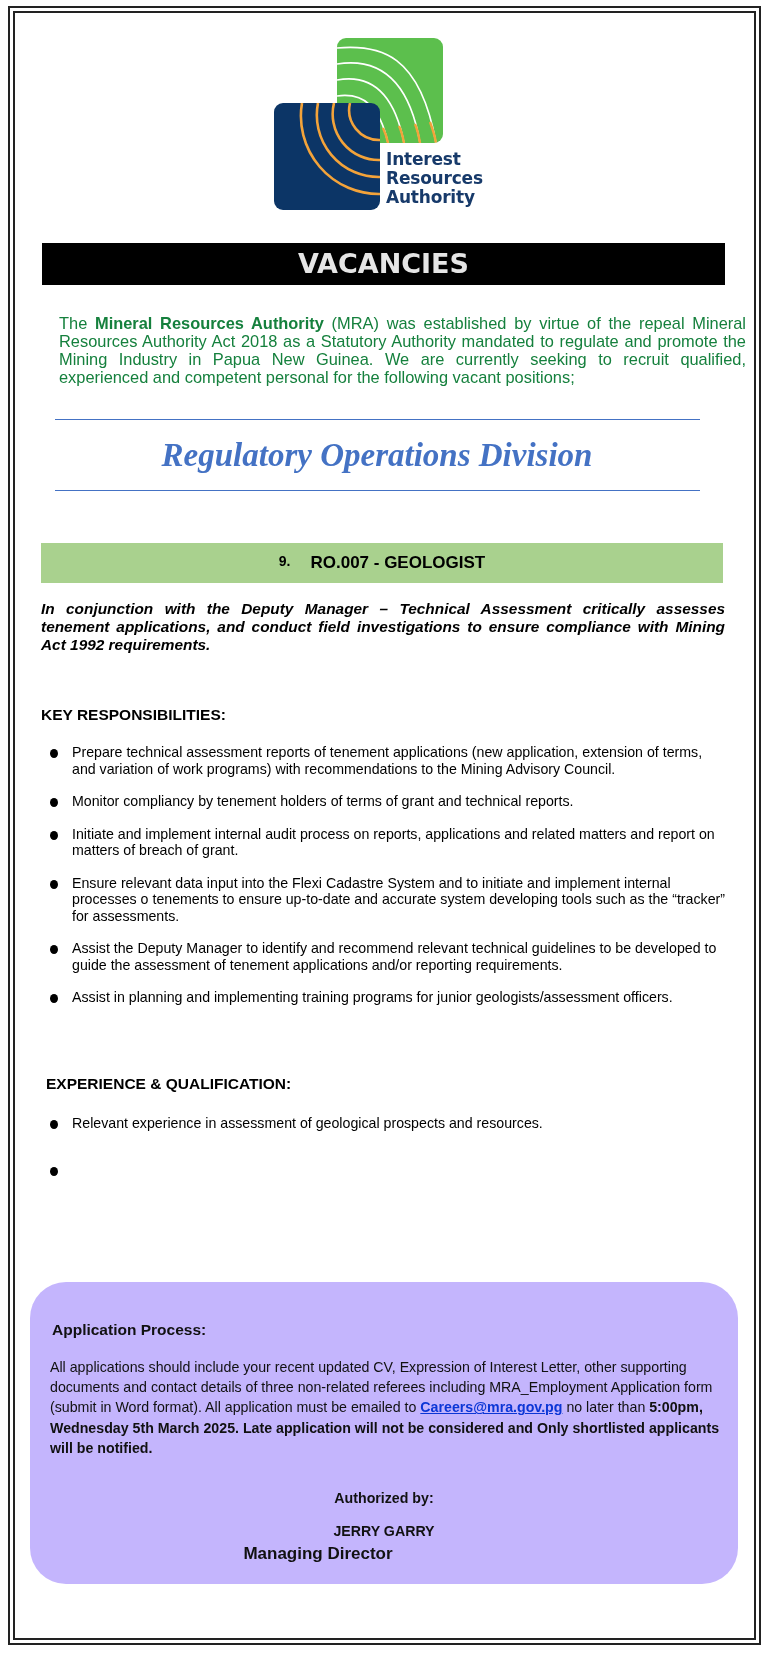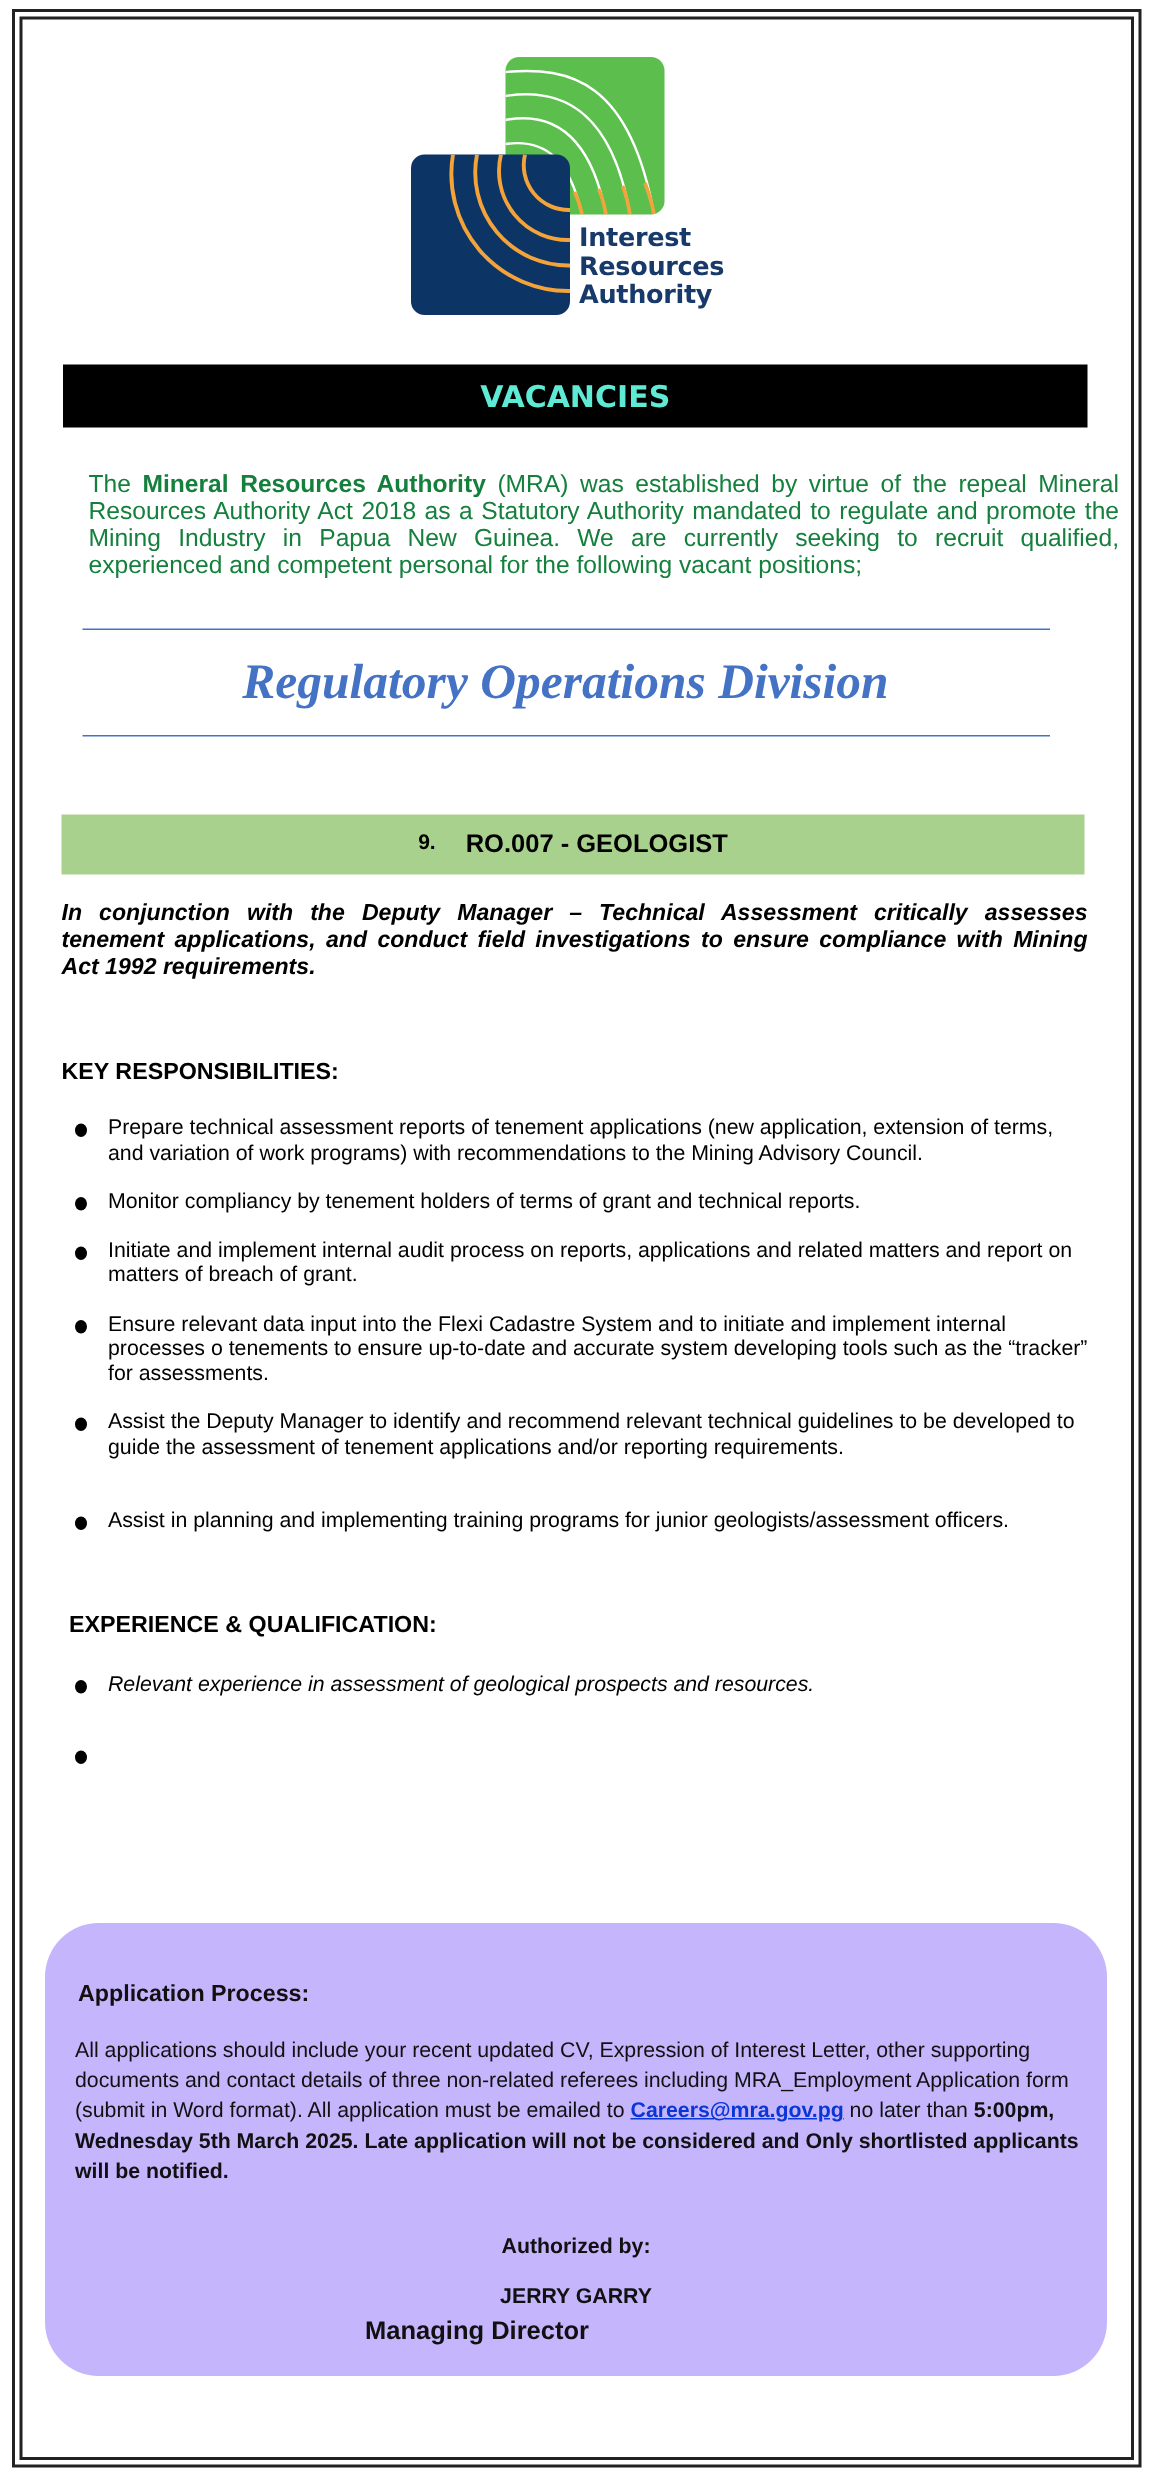--- a/index.html
+++ b/index.html
@@ -7,21 +7,21 @@
     body { position: relative; font-family: "Liberation Sans", sans-serif; color: #000; overflow: hidden; }
 
     .frame-outer { position: absolute; left: 8px; top: 6px; width: 753px; height: 1639px; border: 2px solid #222; }
     .frame-inner { position: absolute; left: 13px; top: 11px; width: 743px; height: 1629px; border: 2px solid #222; }
 
     .logo { position: absolute; left: 270px; top: 34px; width: 230px; height: 182px; }
     .logo svg { width: 230px; height: 182px; display: block; }
     .logo-text { position: absolute; left: 116px; top: 116px; font-family: "DejaVu Sans", sans-serif; font-weight: bold; color: #173a6a; font-size: 17px; line-height: 19px; letter-spacing: -0.2px; }
     .logo-text span { display: block; }
 
-    .vacancies-bar { position: absolute; left: 42px; top: 243px; width: 683px; height: 42px; background: #000; color: #5eead4; text-align: center; font-family: "DejaVu Sans", sans-serif; font-weight: bold; font-size: 20px; line-height: 42px; letter-spacing: 0px; }
+    .vacancies-bar { position: absolute; left: 42px; top: 243px; width: 683px; height: 42px; background: #000; color: #e5e5e5; text-align: center; font-family: "DejaVu Sans", sans-serif; font-weight: bold; font-size: 27px; line-height: 42px; letter-spacing: 0px; }
 
     .intro { position: absolute; left: 59px; top: 314px; width: 687px; font-size: 16.4px; line-height: 18px; text-align: justify; color: #15803d; }
     .intro b { font-weight: bold; }
 
     .hr { position: absolute; left: 55px; width: 645px; height: 0; border-top: 1.3px solid #4472c4; }
     .hr.top { top: 419px; }
     .hr.bottom { top: 490px; }
     .division-title { position: absolute; left: 42px; top: 432px; width: 670px; text-align: center; font-family: "Liberation Serif", serif; font-style: italic; font-weight: bold; font-size: 33px; color: #4472c4; line-height: 46px; }
 
     .position-bar { position: absolute; left: 41px; top: 543px; width: 682px; height: 40px; background: #a9d18e; display: flex; align-items: center; justify-content: center; font-weight: bold; font-size: 17px; }
@@ -107,28 +107,28 @@
 
 <p class="summary">In conjunction with the Deputy Manager – Technical Assessment critically assesses tenement applications, and conduct field investigations to ensure compliance with Mining Act 1992 requirements.</p>
 
 <div class="section-heading h-resp">KEY RESPONSIBILITIES:</div>
 
 <ul class="bullets resp">
   <li style="margin-bottom:16px;"><span class="dot"></span><span>Prepare technical assessment reports of tenement applications (new application, extension of terms, and variation of work programs) with recommendations to the Mining Advisory Council.</span></li>
   <li style="margin-bottom:16px;"><span class="dot"></span><span>Monitor compliancy by tenement holders of terms of grant and technical reports.</span></li>
   <li style="margin-bottom:16px;"><span class="dot"></span><span>Initiate and implement internal audit process on reports, applications and related matters and report on matters of breach of grant.</span></li>
   <li style="margin-bottom:16px;"><span class="dot"></span><span>Ensure relevant data input into the Flexi Cadastre System and to initiate and implement internal processes o tenements to ensure up-to-date and accurate system developing tools such as the “tracker” for assessments.</span></li>
-  <li style="margin-bottom:33px;"><span class="dot"></span><span>Assist the Deputy Manager to identify and recommend relevant technical guidelines to be developed to guide the assessment of tenement applications and/or reporting requirements.</span></li>
+  <li style="margin-bottom:16px;"><span class="dot"></span><span>Assist the Deputy Manager to identify and recommend relevant technical guidelines to be developed to guide the assessment of tenement applications and/or reporting requirements.</span></li>
   <li><span class="dot"></span><span>Assist in planning and implementing training programs for junior geologists/assessment officers.</span></li>
 </ul>
 
 <div class="section-heading h-exp">EXPERIENCE &amp; QUALIFICATION:</div>
 
 <ul class="bullets exp">
-  <li style="margin-bottom:30px;font-style:italic;"><span class="dot"></span><span>Relevant experience in assessment of geological prospects and resources.</span></li>
+  <li style="margin-bottom:30px;"><span class="dot"></span><span>Relevant experience in assessment of geological prospects and resources.</span></li>
   <li><span class="dot"></span></li>
 </ul>
 
 <div class="apply-box">
   <div class="apply-title">Application Process:</div>
   <p class="apply-body"><span>All applications should include your recent updated CV, Expression of Interest Letter,  other supporting documents and contact details of three non-related referees including MRA_Employment Application form (submit in Word format). All application must be emailed to </span><a>Careers@mra.gov.pg</a><span> no later than </span><b>5:00pm, Wednesday 5th March 2025. Late application will not be considered and Only shortlisted applicants will be notified.</b></p>
   <div class="auth-label">Authorized by:</div>
   <div class="auth-name">JERRY GARRY</div>
   <div class="auth-title">Managing Director</div>
 </div>

